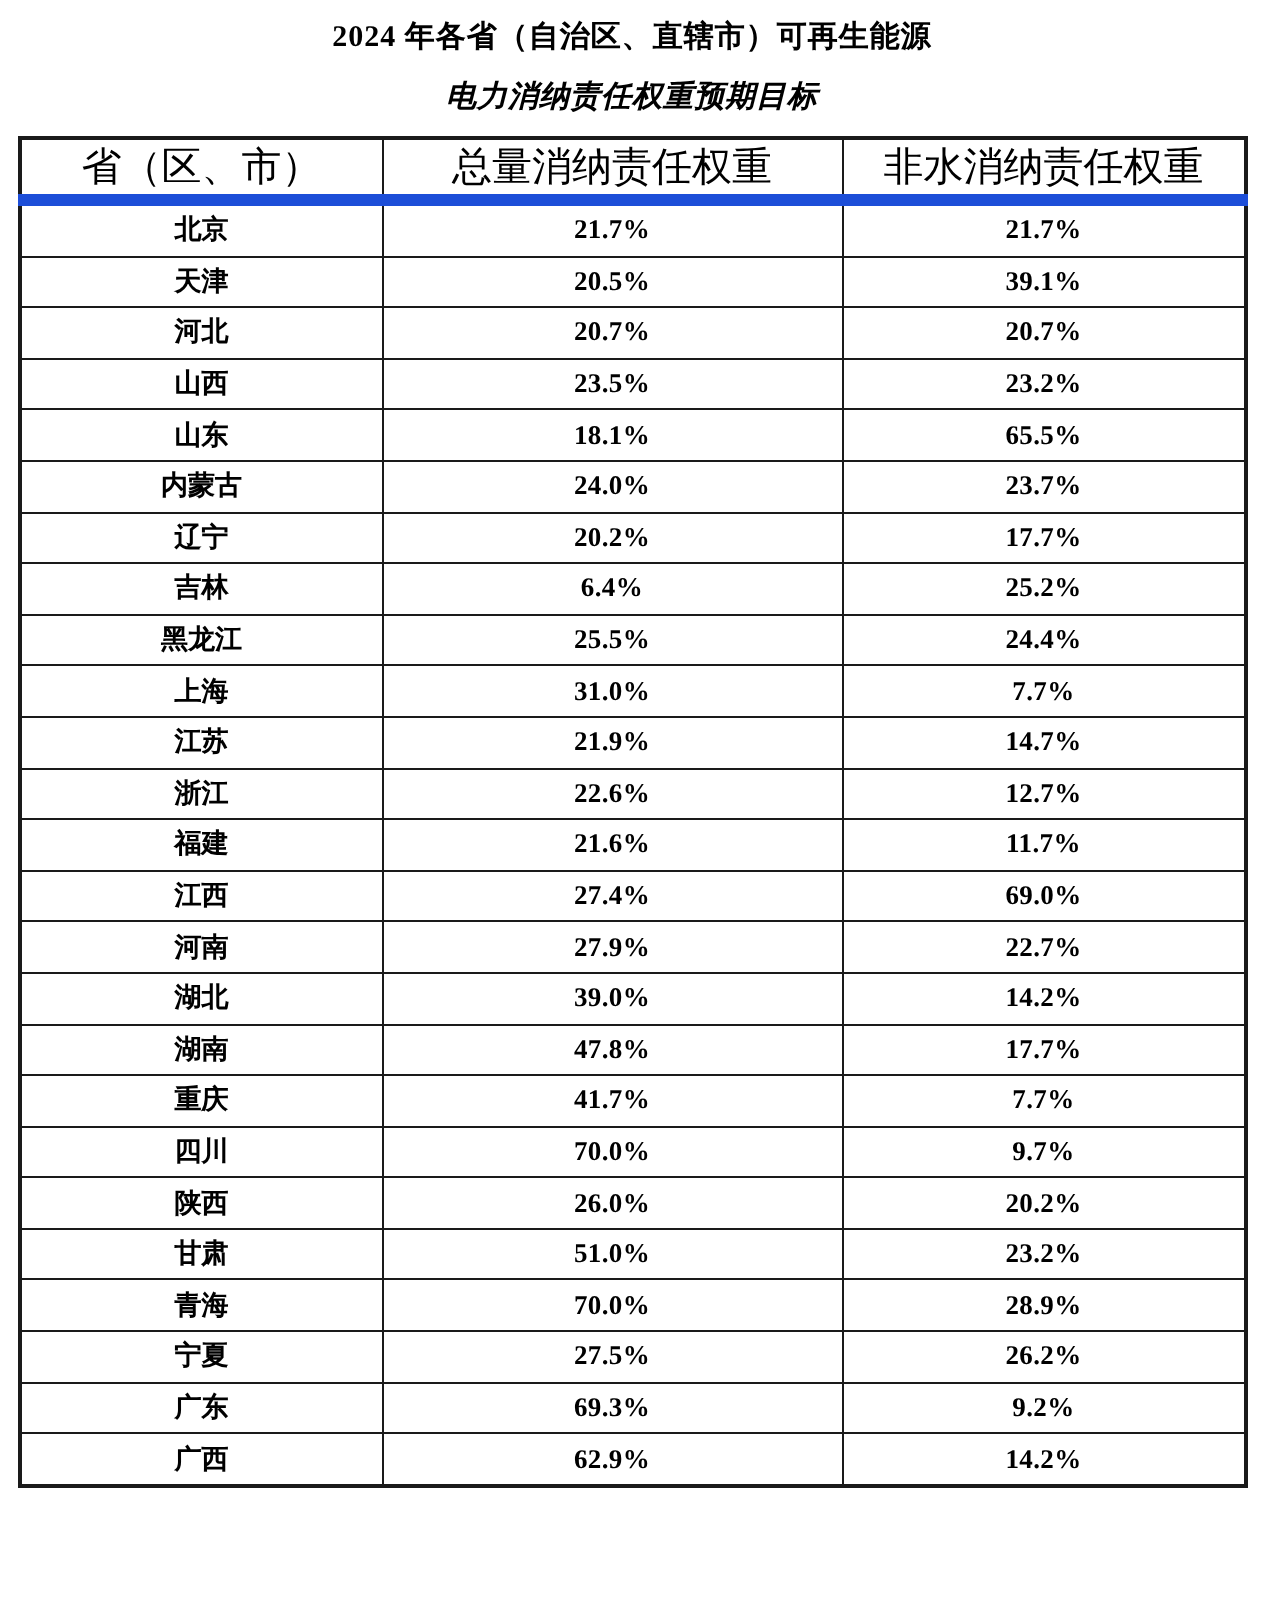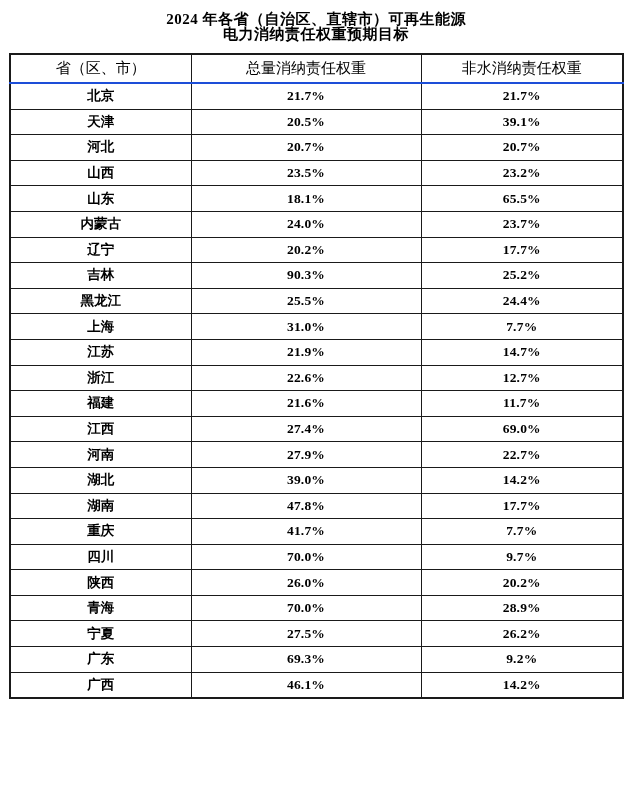--- a/index.html
+++ b/index.html
@@ -21,42 +21,44 @@
   }
   .title-line {
     text-align: center;
     font-size: 15px;
     font-weight: 700;
     line-height: 1.0;
     color: #000000;
     letter-spacing: 0.5px;
   }
   .title-line + .title-line {
+    margin-top: 15px;
+    font-style: italic;
   }
   table.weights {
     border-collapse: collapse;
     table-layout: fixed;
     margin: 11px 0 0 9px;
     width: 613px;
     border: 2px solid #1a1a1a;
   }
   table.weights th, table.weights td {
     border: 1px solid #1a1a1a;
     text-align: center;
     vertical-align: middle;
     padding: 0;
     overflow: hidden;
     white-space: nowrap;
   }
   table.weights th {
     height: 27px;
     font-family: "Liberation Sans", "DejaVu Sans", sans-serif;
-    font-size: 15px;
+    font-size: 20px;
     font-weight: 500;
-    border-bottom: 2px solid #1d4ed8;
+    border-bottom: 6px solid #1d4ed8;
   }
   table.weights td {
     height: 24.6px;
     font-size: 13.5px;
     font-weight: 700;
   }
   td.prov {
     font-family: "Liberation Serif", "DejaVu Serif", serif;
   }
   td.val {
@@ -118,21 +120,21 @@
           <td class="val">24.0%</td>
           <td class="val">23.7%</td>
         </tr>
         <tr>
           <td class="prov">辽宁</td>
           <td class="val">20.2%</td>
           <td class="val">17.7%</td>
         </tr>
         <tr>
           <td class="prov">吉林</td>
-          <td class="val">90.3%</td>
+          <td class="val">6.4%</td>
           <td class="val">25.2%</td>
         </tr>
         <tr>
           <td class="prov">黑龙江</td>
           <td class="val">25.5%</td>
           <td class="val">24.4%</td>
         </tr>
         <tr>
           <td class="prov">上海</td>
           <td class="val">31.0%</td>
@@ -182,35 +184,40 @@
           <td class="prov">四川</td>
           <td class="val">70.0%</td>
           <td class="val">9.7%</td>
         </tr>
         <tr>
           <td class="prov">陕西</td>
           <td class="val">26.0%</td>
           <td class="val">20.2%</td>
         </tr>
         <tr>
+          <td class="prov">甘肃</td>
+          <td class="val">51.0%</td>
+          <td class="val">23.2%</td>
+        </tr>
+        <tr>
           <td class="prov">青海</td>
           <td class="val">70.0%</td>
           <td class="val">28.9%</td>
         </tr>
         <tr>
           <td class="prov">宁夏</td>
           <td class="val">27.5%</td>
           <td class="val">26.2%</td>
         </tr>
         <tr>
           <td class="prov">广东</td>
           <td class="val">69.3%</td>
           <td class="val">9.2%</td>
         </tr>
         <tr>
           <td class="prov">广西</td>
-          <td class="val">46.1%</td>
+          <td class="val">62.9%</td>
           <td class="val">14.2%</td>
         </tr>
       </tbody>
   </table>
 
 </div>
 
 </body></html>

